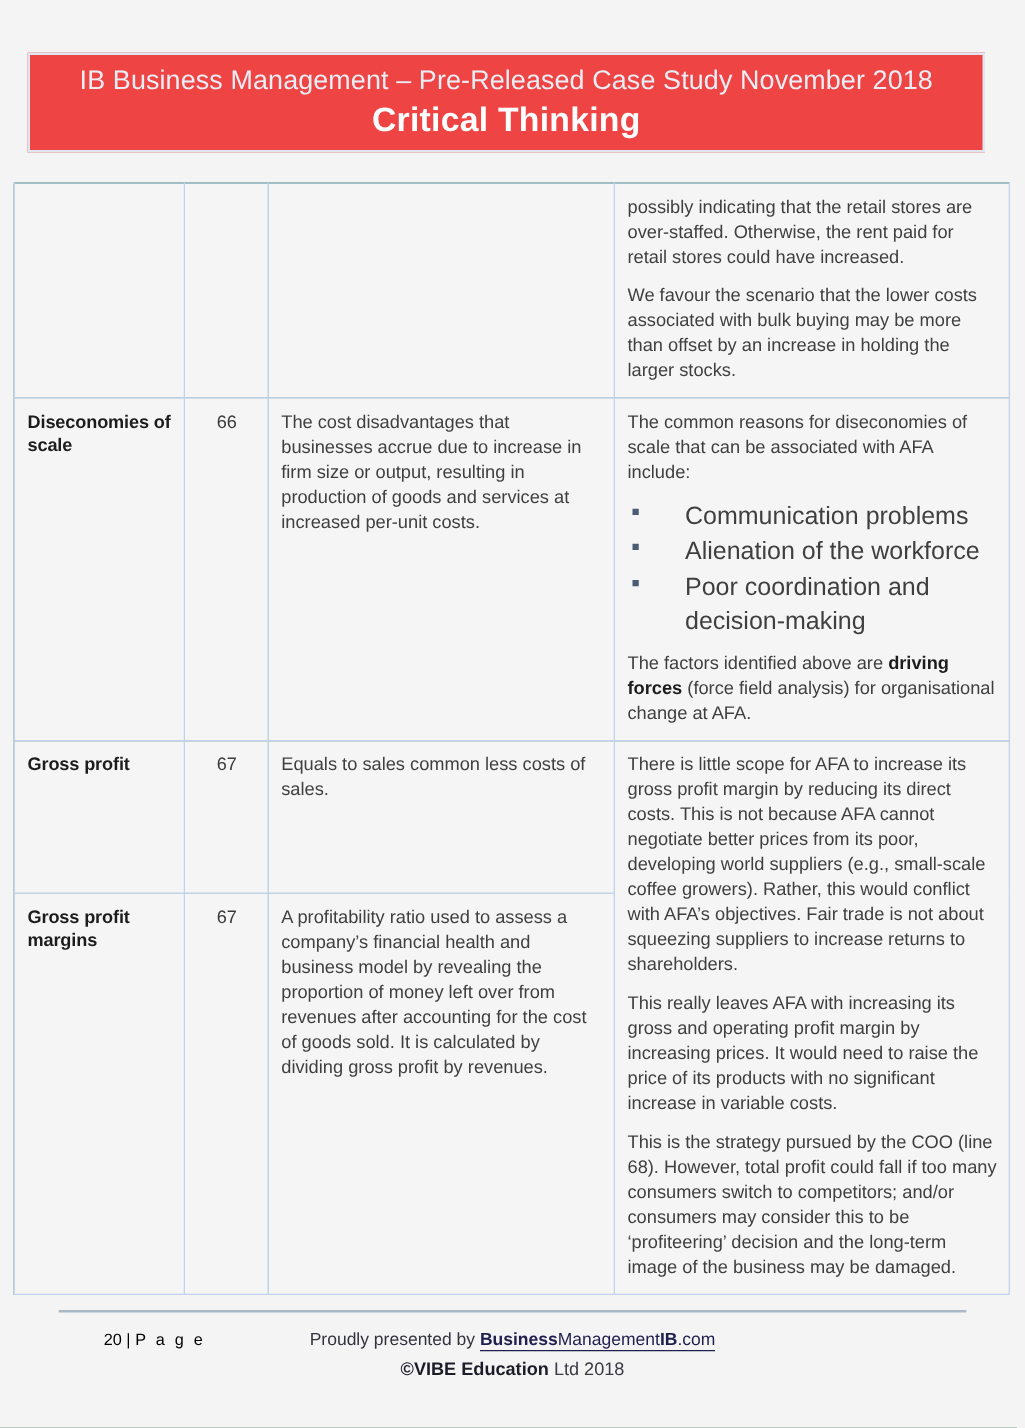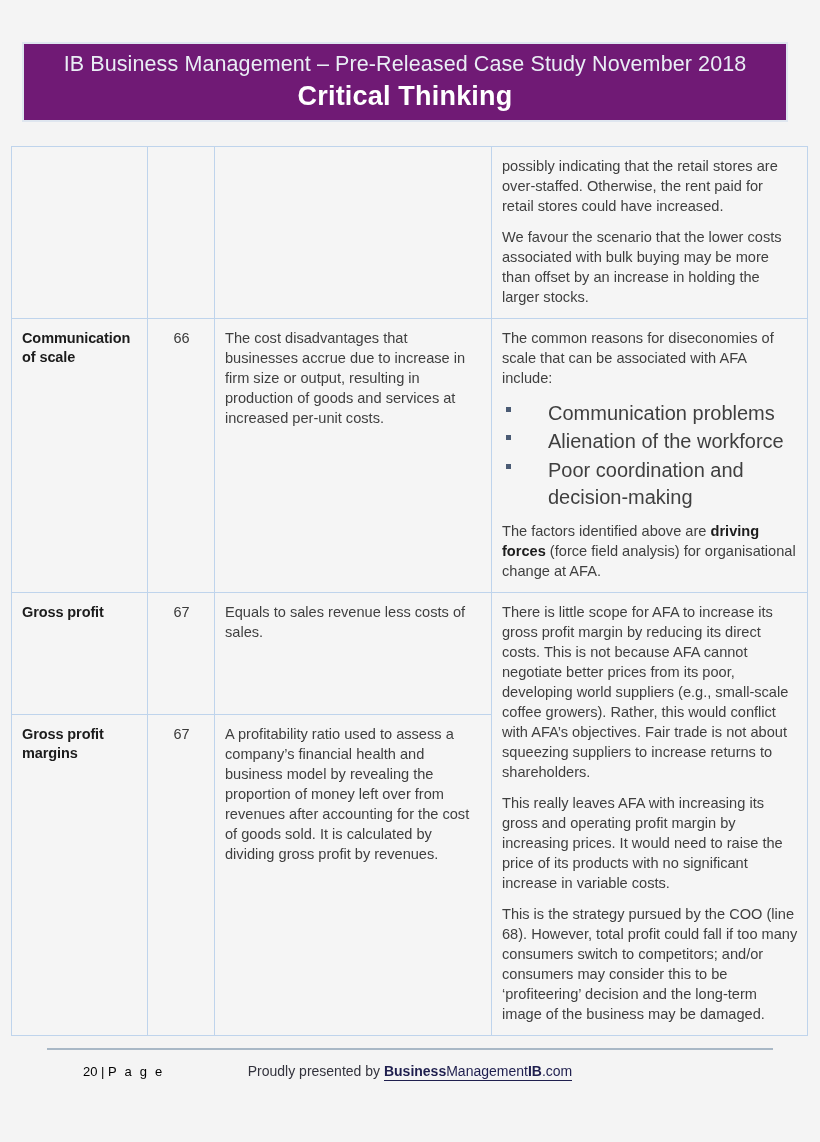--- a/index.html
+++ b/index.html
@@ -16,21 +16,21 @@
     overflow: hidden;
   }
 
   
   .header-band {
     position: absolute;
     left: 22px;
     top: 42px;
     width: 766px;
     height: 80px;
-    background: #701a75;
+    background: #ef4444;
     box-sizing: border-box;
     border: 2px solid #dfe6ef;
     display: flex;
     flex-direction: column;
     align-items: center;
     justify-content: center;
   }
   .header-title {
     color: #e9eef5;
     font-size: 21.5px;
@@ -195,21 +195,21 @@
       <td class="notes-cell">
         <div class="cell-text">
           <p>possibly indicating that the retail stores are over-staffed. Otherwise, the rent paid for retail stores could have increased.</p>
           <p>We favour the scenario that the lower costs associated with bulk buying may be more than offset by an increase in holding the larger stocks.</p>
         </div>
       </td>
     </tr>
 
     <tr>
       <td>
-        <div class="term-text">Communication of scale</div>
+        <div class="term-text">Diseconomies of scale</div>
       </td>
       <td>
         <span class="line-num">66</span>
       </td>
       <td class="def-cell">
         <div class="cell-text">The cost disadvantages that businesses accrue due to increase in firm size or output, resulting in production of goods and services at increased per-unit costs.</div>
       </td>
       <td class="notes-cell">
         <div class="cell-text">
           <p>The common reasons for diseconomies of scale that can be associated with AFA include:</p>
@@ -224,21 +224,21 @@
     </tr>
 
     <tr>
       <td>
         <div class="term-text">Gross profit</div>
       </td>
       <td>
         <span class="line-num">67</span>
       </td>
       <td class="def-cell">
-        <div class="cell-text">Equals to sales revenue less costs of sales.</div>
+        <div class="cell-text">Equals to sales common less costs of sales.</div>
       </td>
       <td class="notes-cell" rowspan="2">
         <div class="cell-text">
           <p>There is little scope for AFA to increase its gross profit margin by reducing its direct costs. This is not because AFA cannot negotiate better prices from its poor, developing world suppliers (e.g., small-scale coffee growers). Rather, this would conflict with AFA’s objectives. Fair trade is not about squeezing suppliers to increase returns to shareholders.</p>
           <p>This really leaves AFA with increasing its gross and operating profit margin by increasing prices. It would need to raise the price of its products with no significant increase in variable costs.</p>
           <p>This is the strategy pursued by the COO (line 68). However, total profit could fall if too many consumers switch to competitors; and/or consumers may consider this to be ‘profiteering’ decision and the long-term image of the business may be damaged.</p>
         </div>
       </td>
     </tr>
 
@@ -261,15 +261,16 @@
   <div class="footer-rule"></div>
 
   <div class="page-num">
     <span>20</span>
     <span>|</span>
     <span class="word">P a g e</span>
   </div>
 
   <div class="footer-center">
     <div class="credit"><span>Proudly presented by </span><span class="site site-underline"><span class="b">Business</span><span>Management</span><span class="b">IB</span><span>.com</span></span></div>
+    <div class="copyright"><span class="b">©VIBE Education</span><span> Ltd 2018</span></div>
   </div>
 
 </div>
 
 </body></html>

